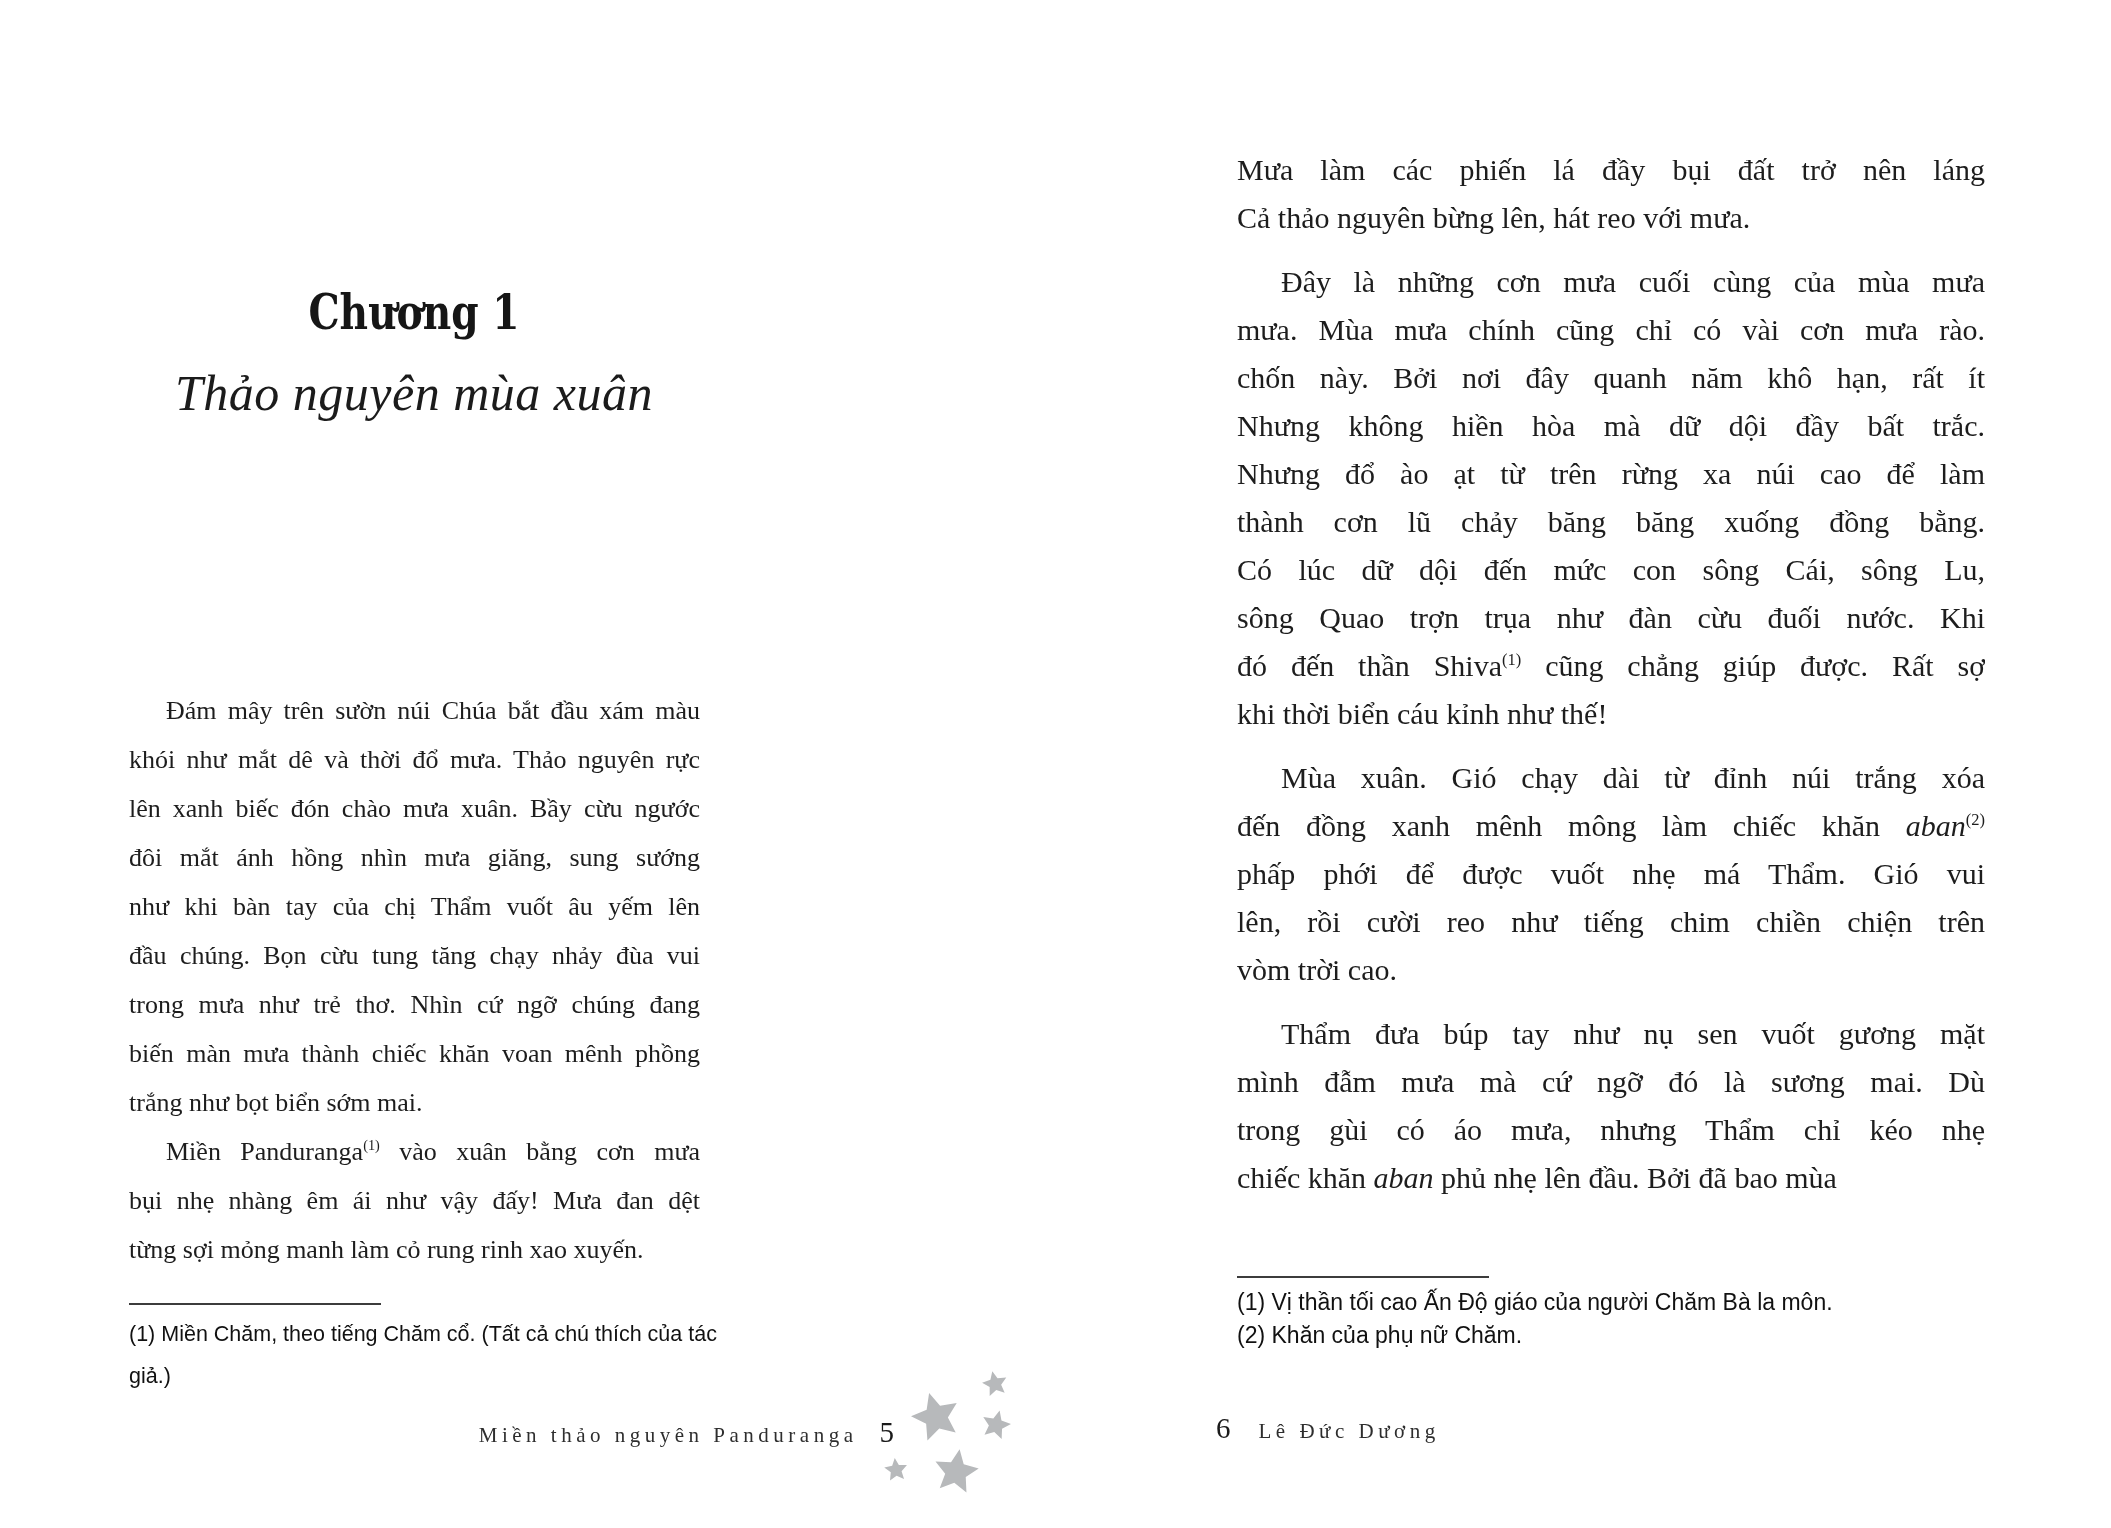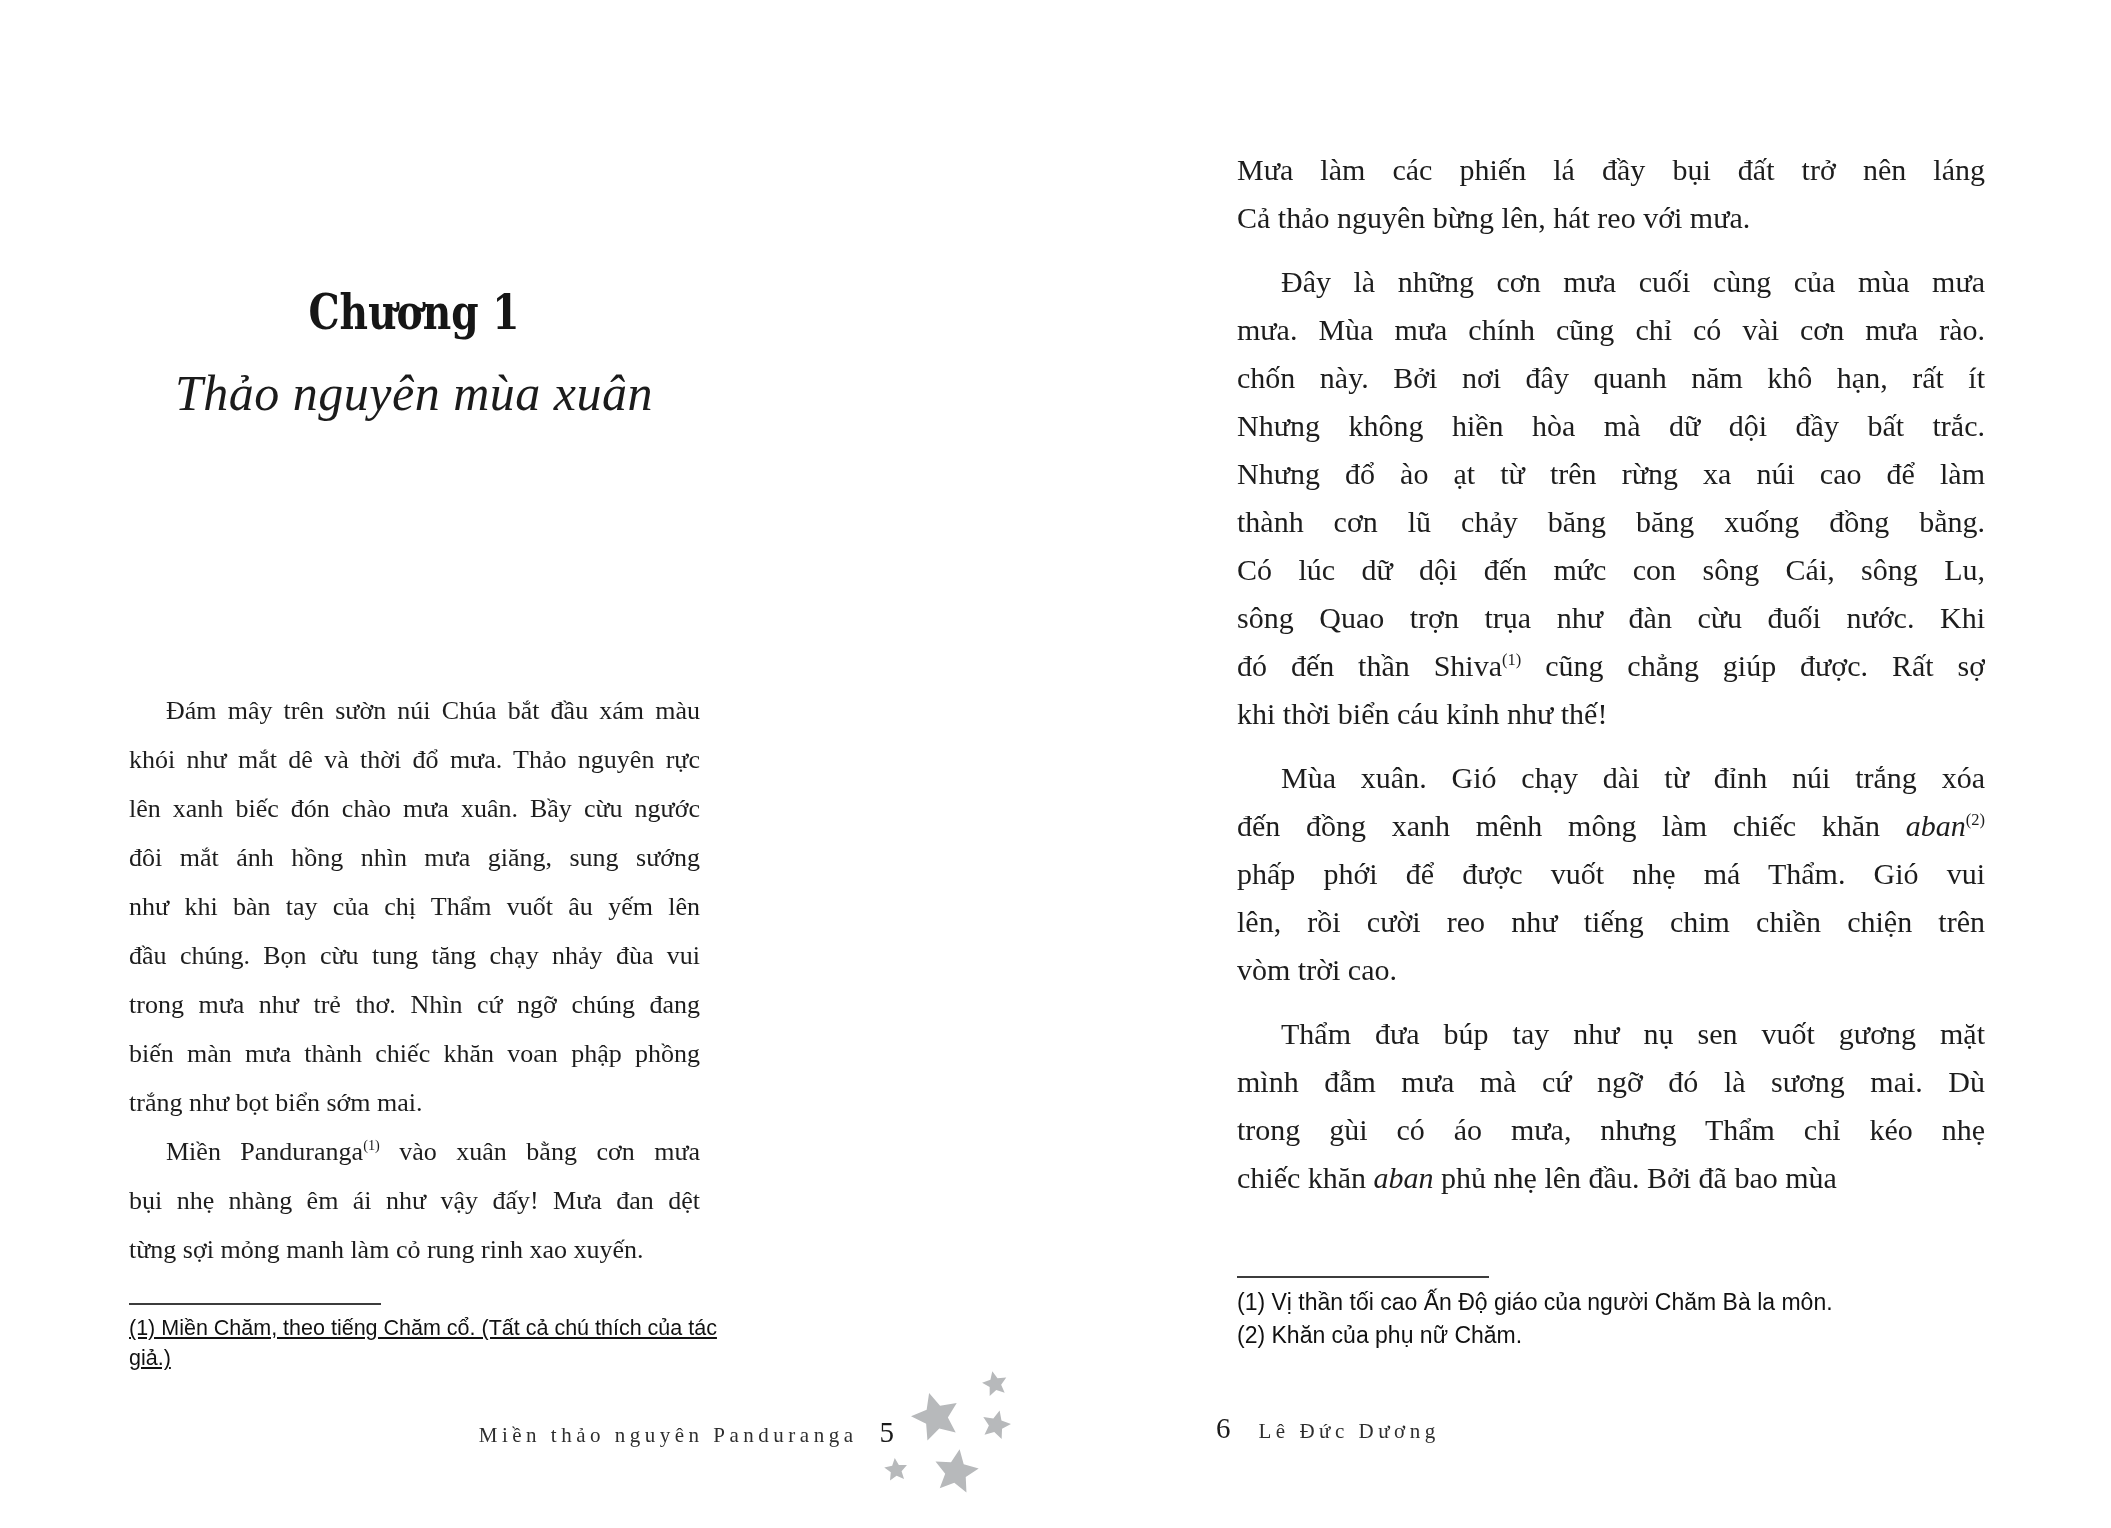--- a/index.html
+++ b/index.html
@@ -70,21 +70,21 @@
 
   
   .fnrule { position:absolute; width:252px; border-top:2px solid #3c3c3c; }
   .fnrule-left  { left:129px;  top:1303px; }
   .fnrule-right { left:1237px; top:1276px; }
   .fnblock {
     position:absolute;
     font-family:"Liberation Sans", sans-serif;
     color:#111111;
   }
-  .fnblock-left  { left:129px;  top:1313px; width:620px; font-size:21.5px; line-height:30px;text-decoration:underline; }
+  .fnblock-left  { left:129px;  top:1313px; width:620px; font-size:21.5px; line-height:42px; }
   .fnblock-right { left:1237px; top:1286px; width:748px; font-size:23px;   line-height:33px; }
 
   
   .footer { position:absolute; white-space:nowrap; }
   .footer-left  { left:128px;  top:1416px; width:766px; text-align:right; }
   .footer-right { left:1216px; top:1412px; text-align:left; }
   .footer-title {
     font-family:"Liberation Serif", serif;
     font-size:21px;
     letter-spacing:4.5px;
@@ -117,21 +117,21 @@
 
     <div class="body body-left">
         <div class="para">
           <div class="line indent">Đám mây trên sườn núi Chúa bắt đầu xám màu</div>
           <div class="line">khói như mắt dê và thời đổ mưa. Thảo nguyên rực</div>
           <div class="line">lên xanh biếc đón chào mưa xuân. Bầy cừu ngước</div>
           <div class="line">đôi mắt ánh hồng nhìn mưa giăng, sung sướng</div>
           <div class="line">như khi bàn tay của chị Thẩm vuốt âu yếm lên</div>
           <div class="line">đầu chúng. Bọn cừu tung tăng chạy nhảy đùa vui</div>
           <div class="line">trong mưa như trẻ thơ. Nhìn cứ ngỡ chúng đang</div>
-          <div class="line">biến màn mưa thành chiếc khăn voan phập phồng</div>
+          <div class="line">biến màn mưa thành chiếc khăn voan mênh phồng</div>
           <div class="line last">trắng như bọt biển sớm mai.</div>
         </div>
         <div class="para">
           <div class="line indent">Miền Panduranga<sup>(1)</sup> vào xuân bằng cơn mưa</div>
           <div class="line">bụi nhẹ nhàng êm ái như vậy đấy! Mưa đan dệt</div>
           <div class="line last">từng sợi mỏng manh làm cỏ rung rinh xao xuyến.</div>
         </div>
       </div>
 
     <div class="fnrule fnrule-left"></div>

